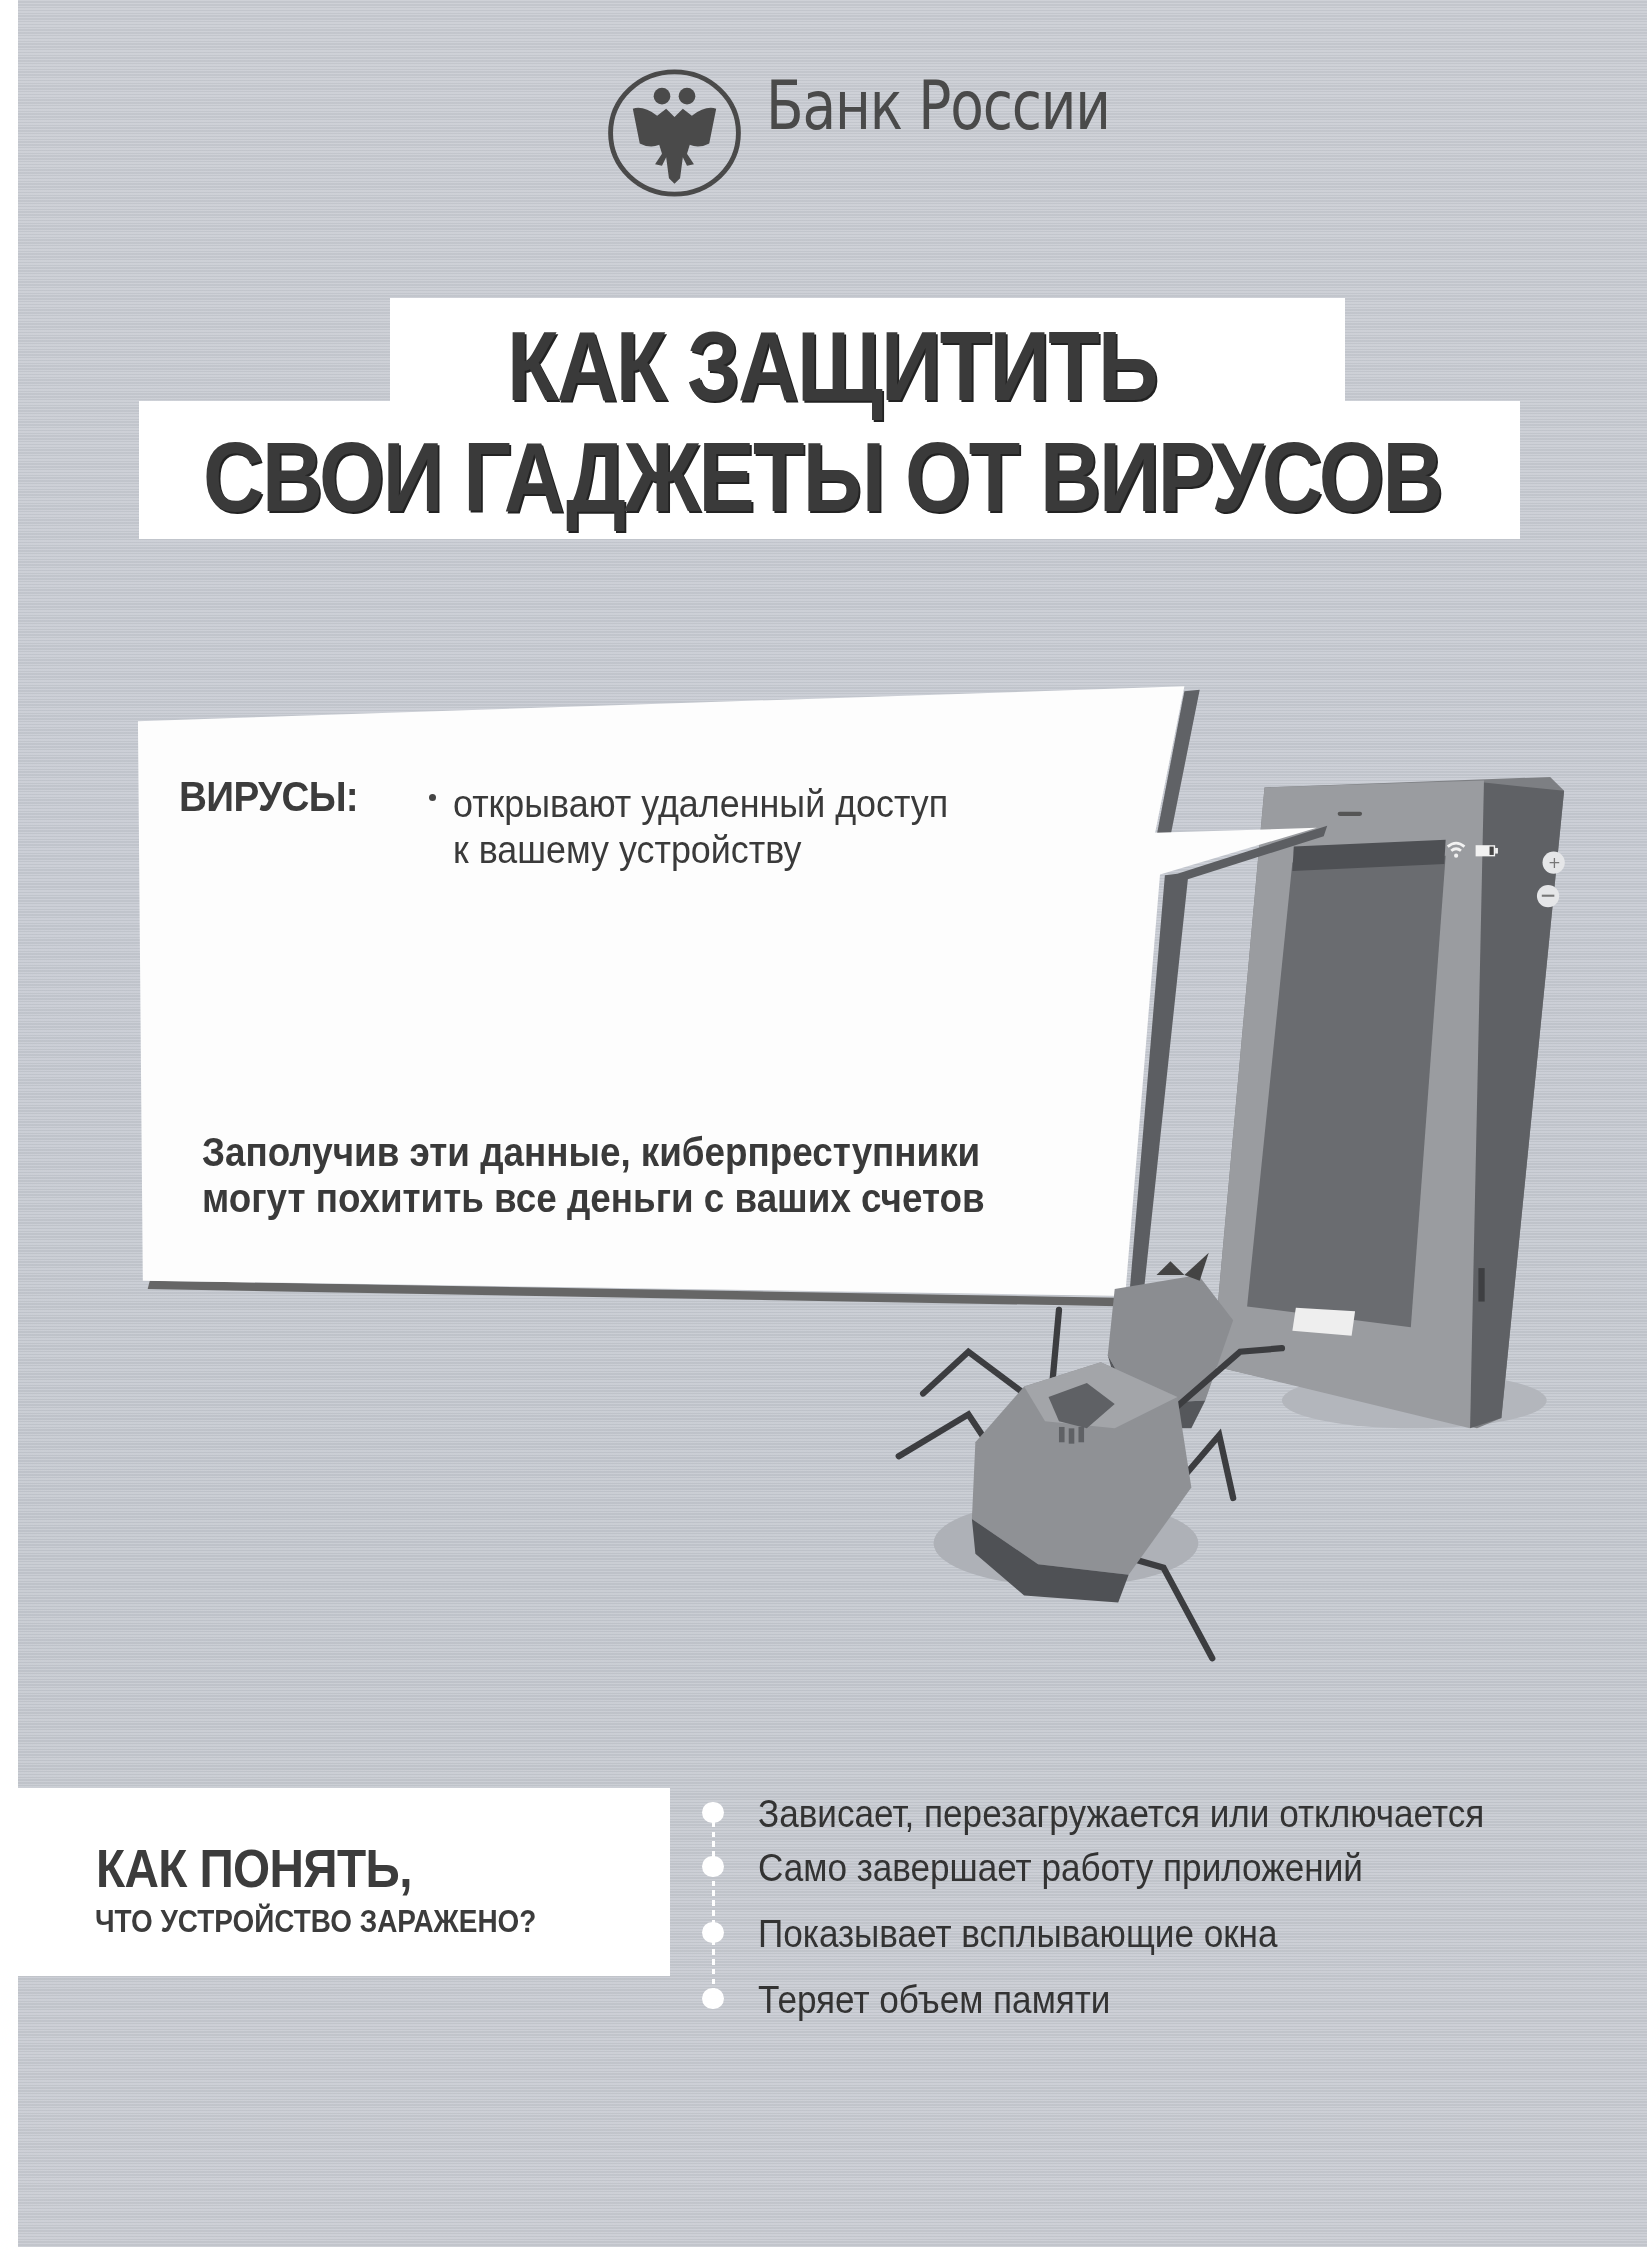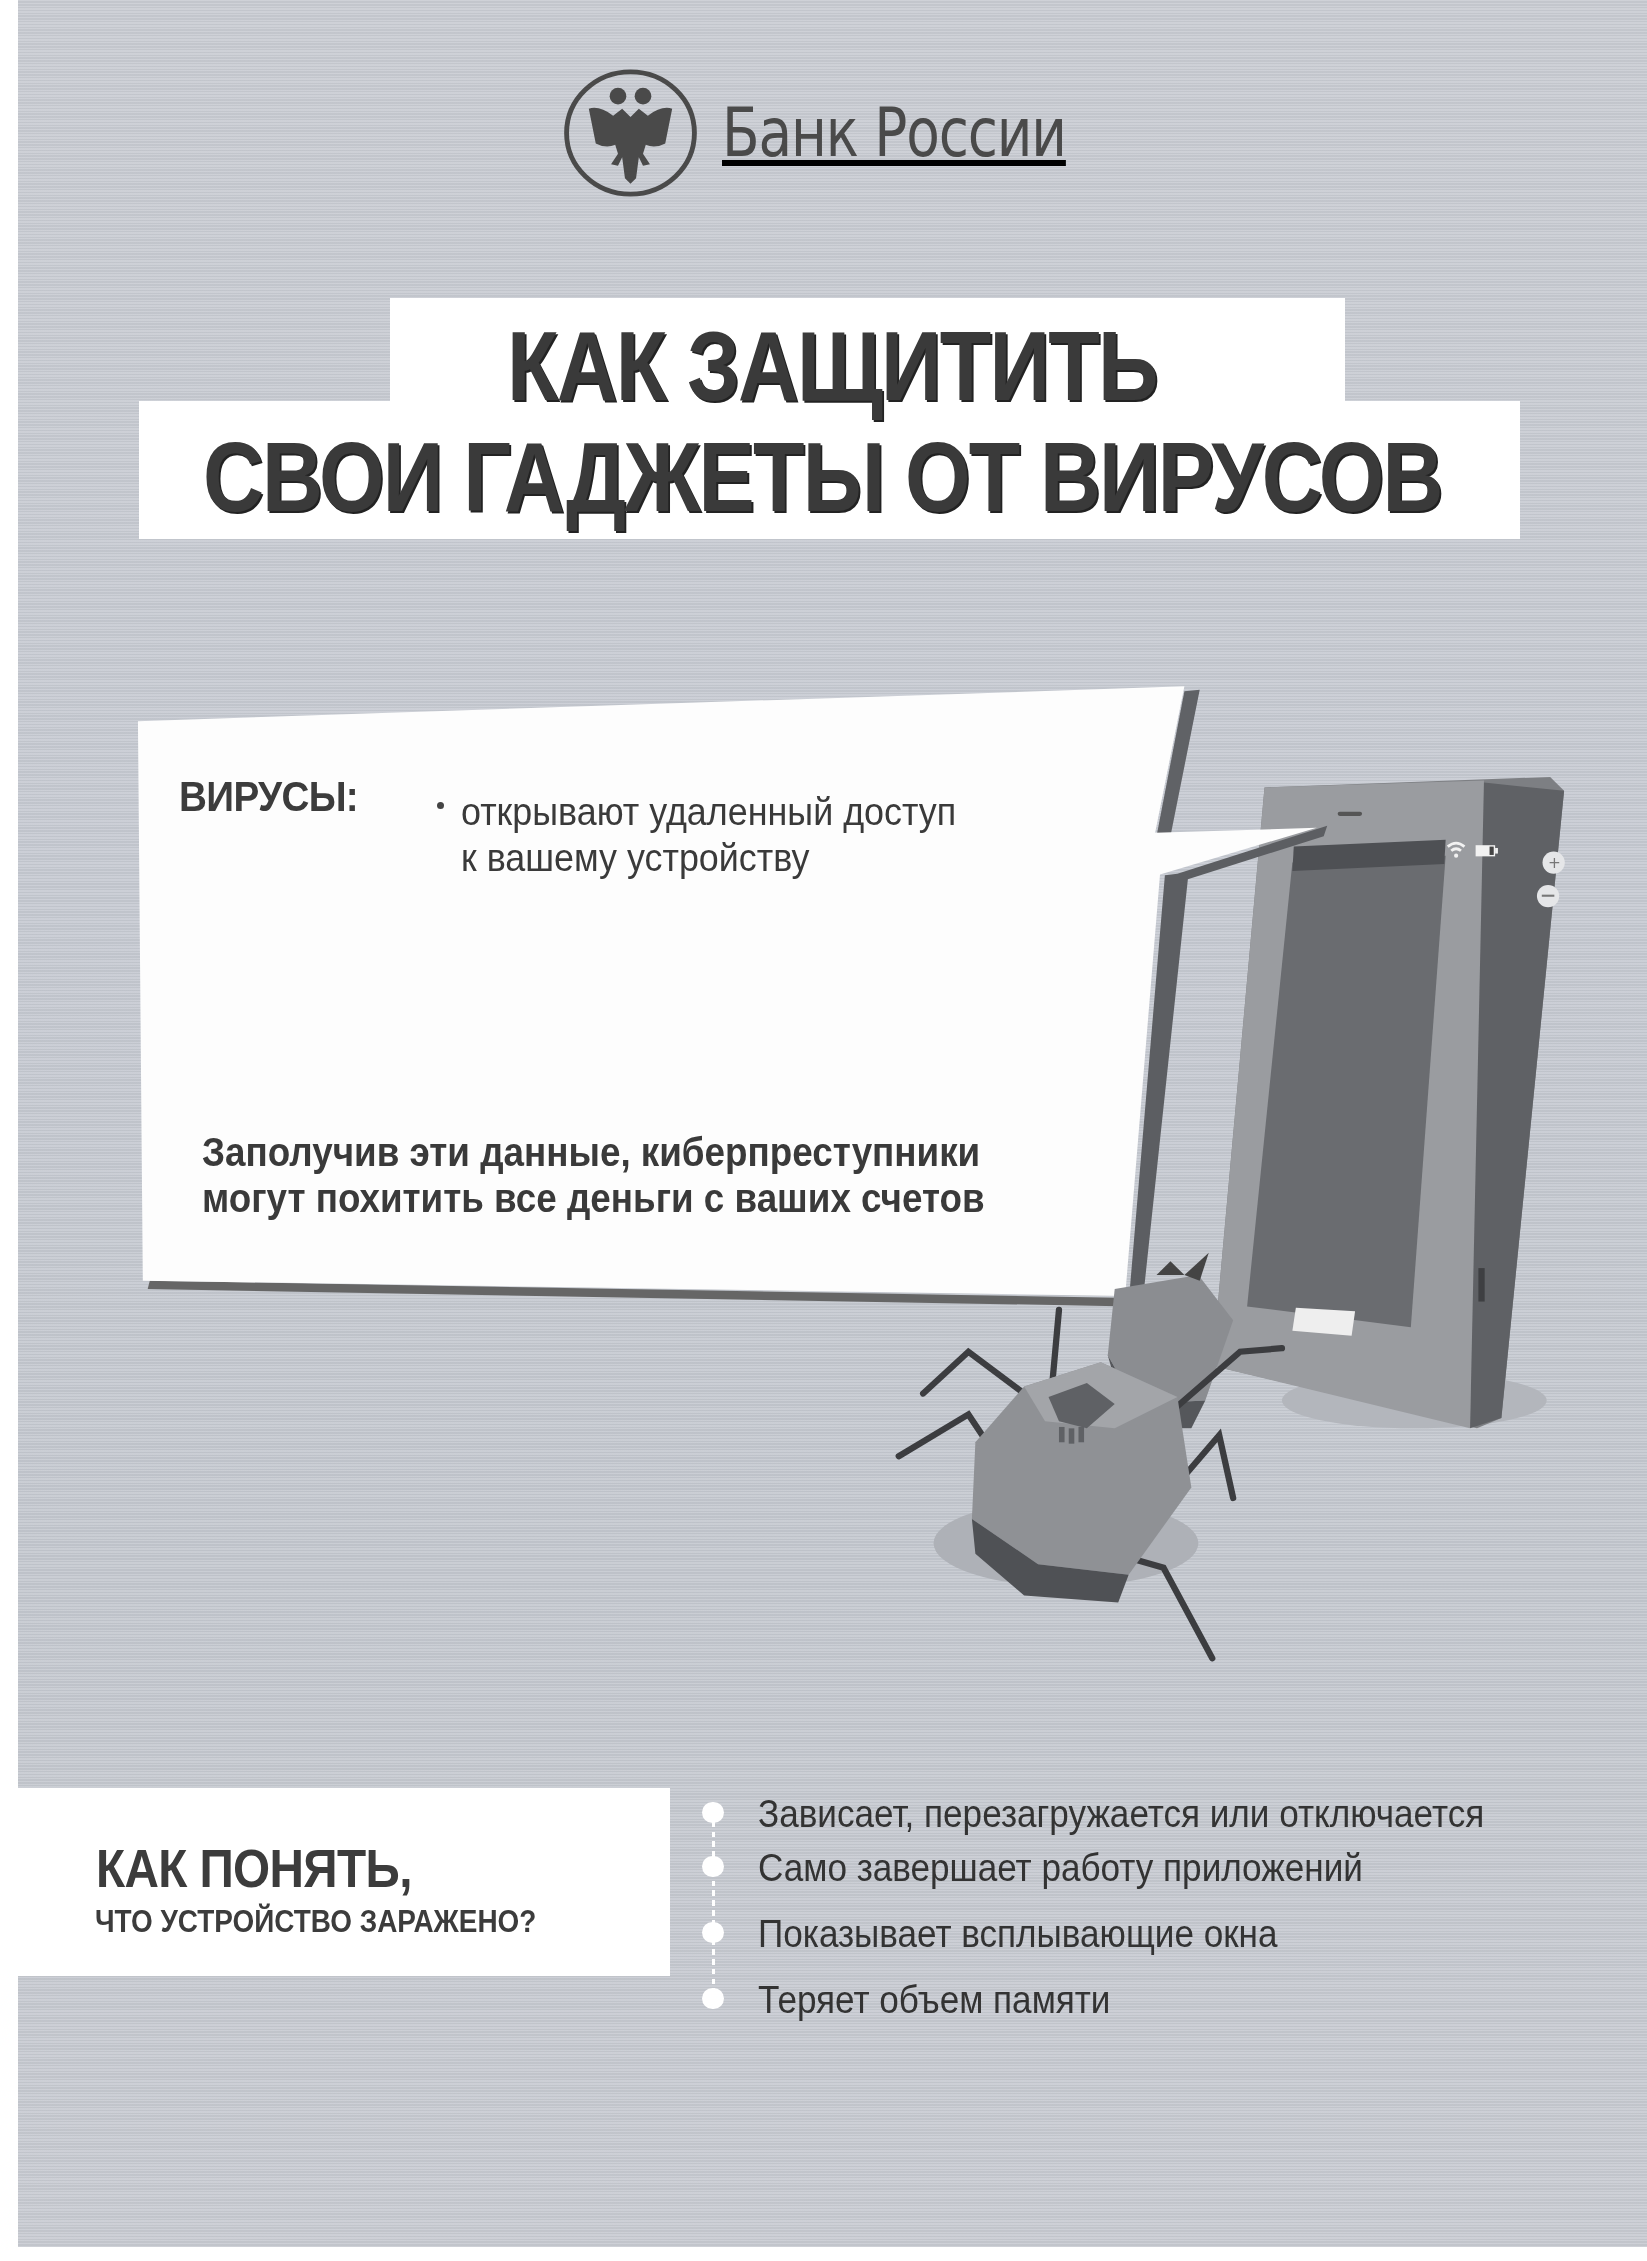--- a/index.html
+++ b/index.html
@@ -8,21 +8,21 @@
     background: #ffffff;
     font-family: "DejaVu Sans", sans-serif;
   }
   .page-bg {
     position: absolute; left: 18px; top: 0; width: 1629px; height: 2247px;
     background:
       repeating-linear-gradient(0deg, rgba(255,255,255,0.10) 0 1.4px, rgba(0,0,0,0.03) 1.4px 2.8px),
       linear-gradient(180deg, #c9ccd3 0%, #c6cad2 40%, #c4c8cf 70%, #c8cbd2 100%);
   }
   
-  .logo { position: absolute; left: 561px; top: 67px; height: 132px; display: flex; align-items: center; text-decoration: underline; }
+  .logo { position: absolute; left: 605px; top: 67px; height: 132px; display: flex; align-items: flex-start; }
   .logo-emblem { width: 139px; height: 132px; }
   .logo-text {
     margin-left: 22px; font-family: "DejaVu Sans", sans-serif; font-size: 67px;
     color: #4a4a4a; letter-spacing: -1.4px; font-weight: normal;
     transform: scaleX(0.82); transform-origin: left center; white-space: nowrap;
   }
   
   .title-box-1 { position: absolute; left: 390px; top: 298px; width: 955px; height: 111px; background: #fff; }
   .title-box-2 { position: absolute; left: 139px; top: 401px; width: 1381px; height: 138px; background: #fff; }
   .title-line {
@@ -34,21 +34,21 @@
   .title-line-1 { left: 507px; top: 310px; }
   .title-line-2 { left: 203px; top: 421px; }
 
   
   .bubble-svg { position: absolute; left: 0; top: 0; width: 1647px; height: 2261px; }
   .viruses-label {
     position: absolute; left: 179px; top: 773px; font-family: "Liberation Sans", sans-serif;
     font-weight: bold; font-size: 42px; color: #3c3c3c; letter-spacing: -0.7px;
     transform: scaleX(0.92); transform-origin: left top;
   }
-  .virus-list { position: absolute; left: 418px; top: 773px; margin: 16px; padding: 0; list-style: none; }
+  .virus-list { position: absolute; left: 418px; top: 773px; margin: 8px; padding: 0; list-style: none; }
   .virus-item { position: relative; margin-bottom: 24px; padding-left: 26.5px; }
   .virus-bullet { position: absolute; left: 2.8px; top: 12.5px; width: 7px; height: 7px; border-radius: 50%; background: #444; }
   .virus-line {
     display: block; font-family: "Liberation Sans", sans-serif; font-size: 39px; line-height: 46px;
     color: #3a3a3a; white-space: nowrap; transform: scaleX(0.92); transform-origin: left top;
   }
   .warning {
     position: absolute; left: 202px; top: 1129px; font-family: "Liberation Sans", sans-serif;
     font-weight: bold; font-size: 40px; line-height: 46px; color: #3a3a3a; white-space: nowrap;
     transform: scaleX(0.92); transform-origin: left top;

